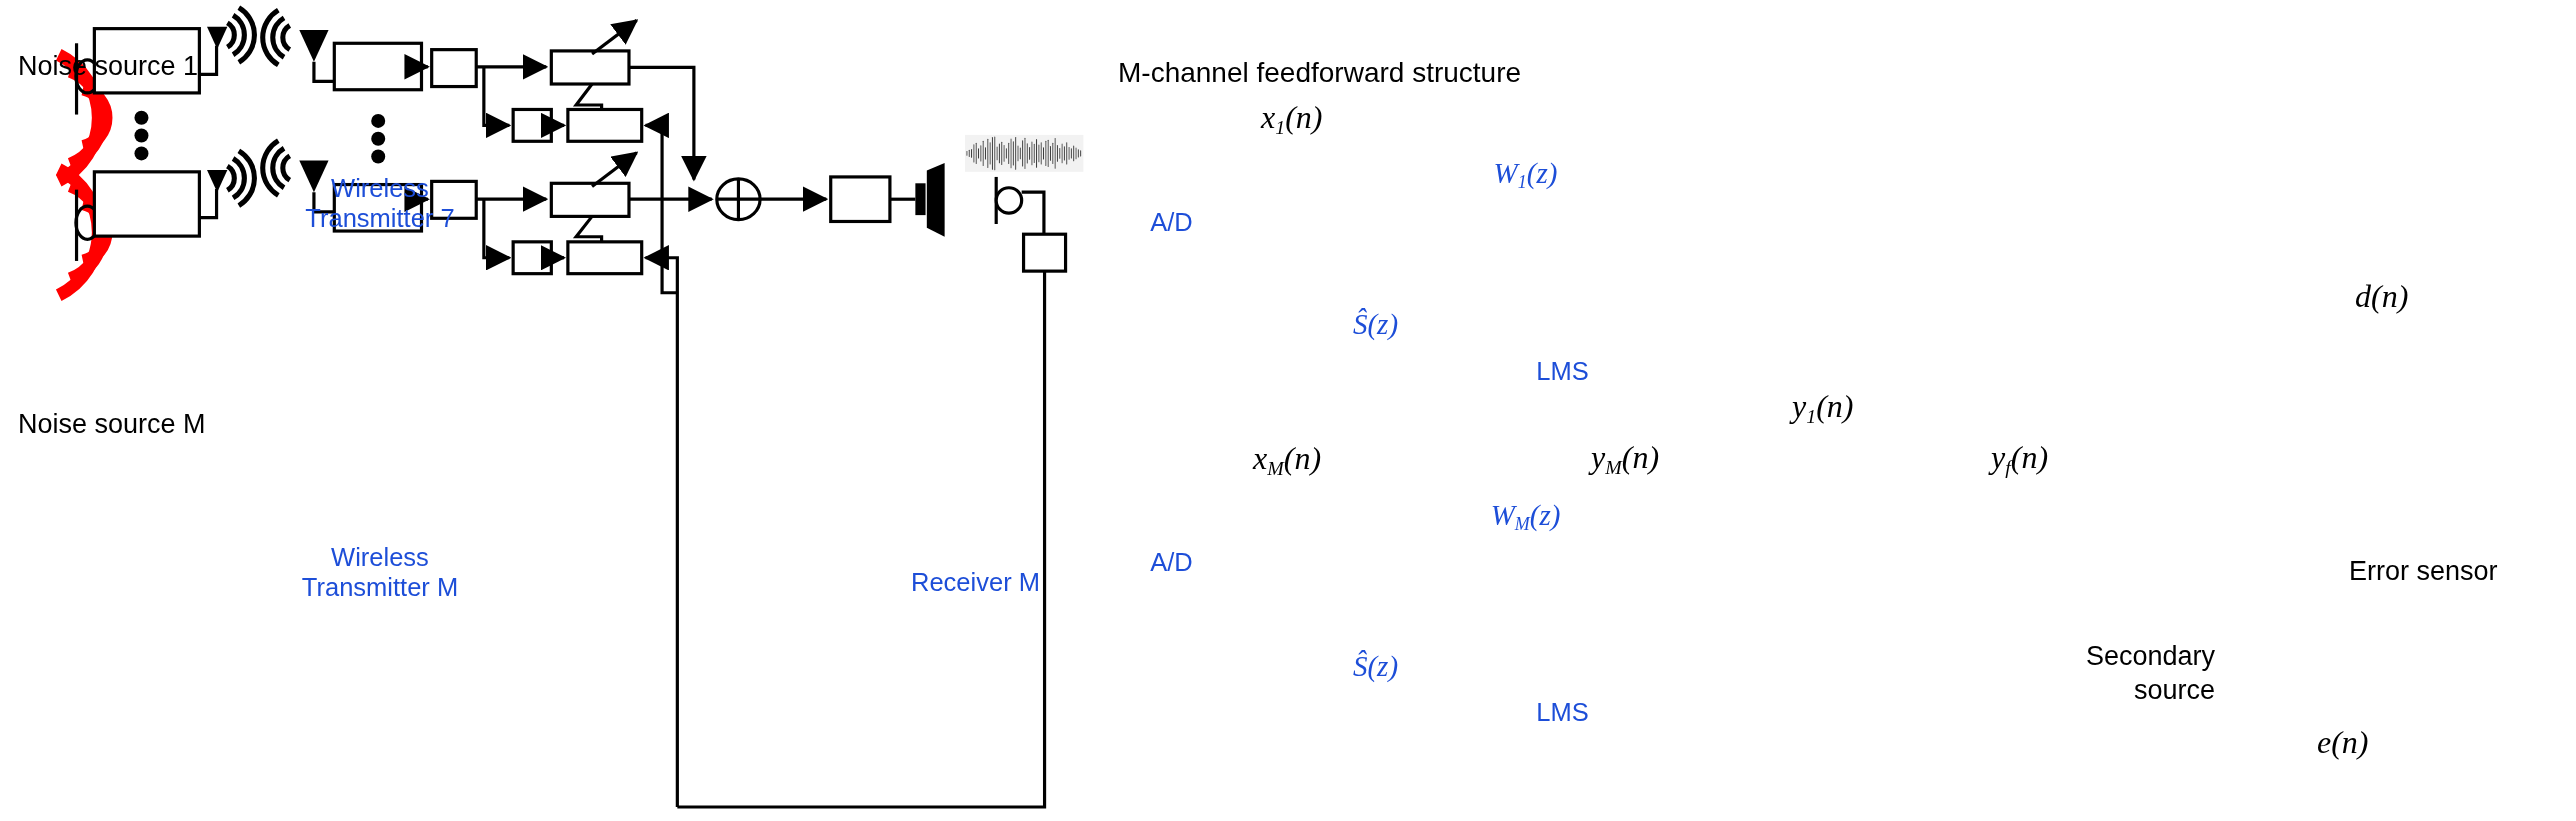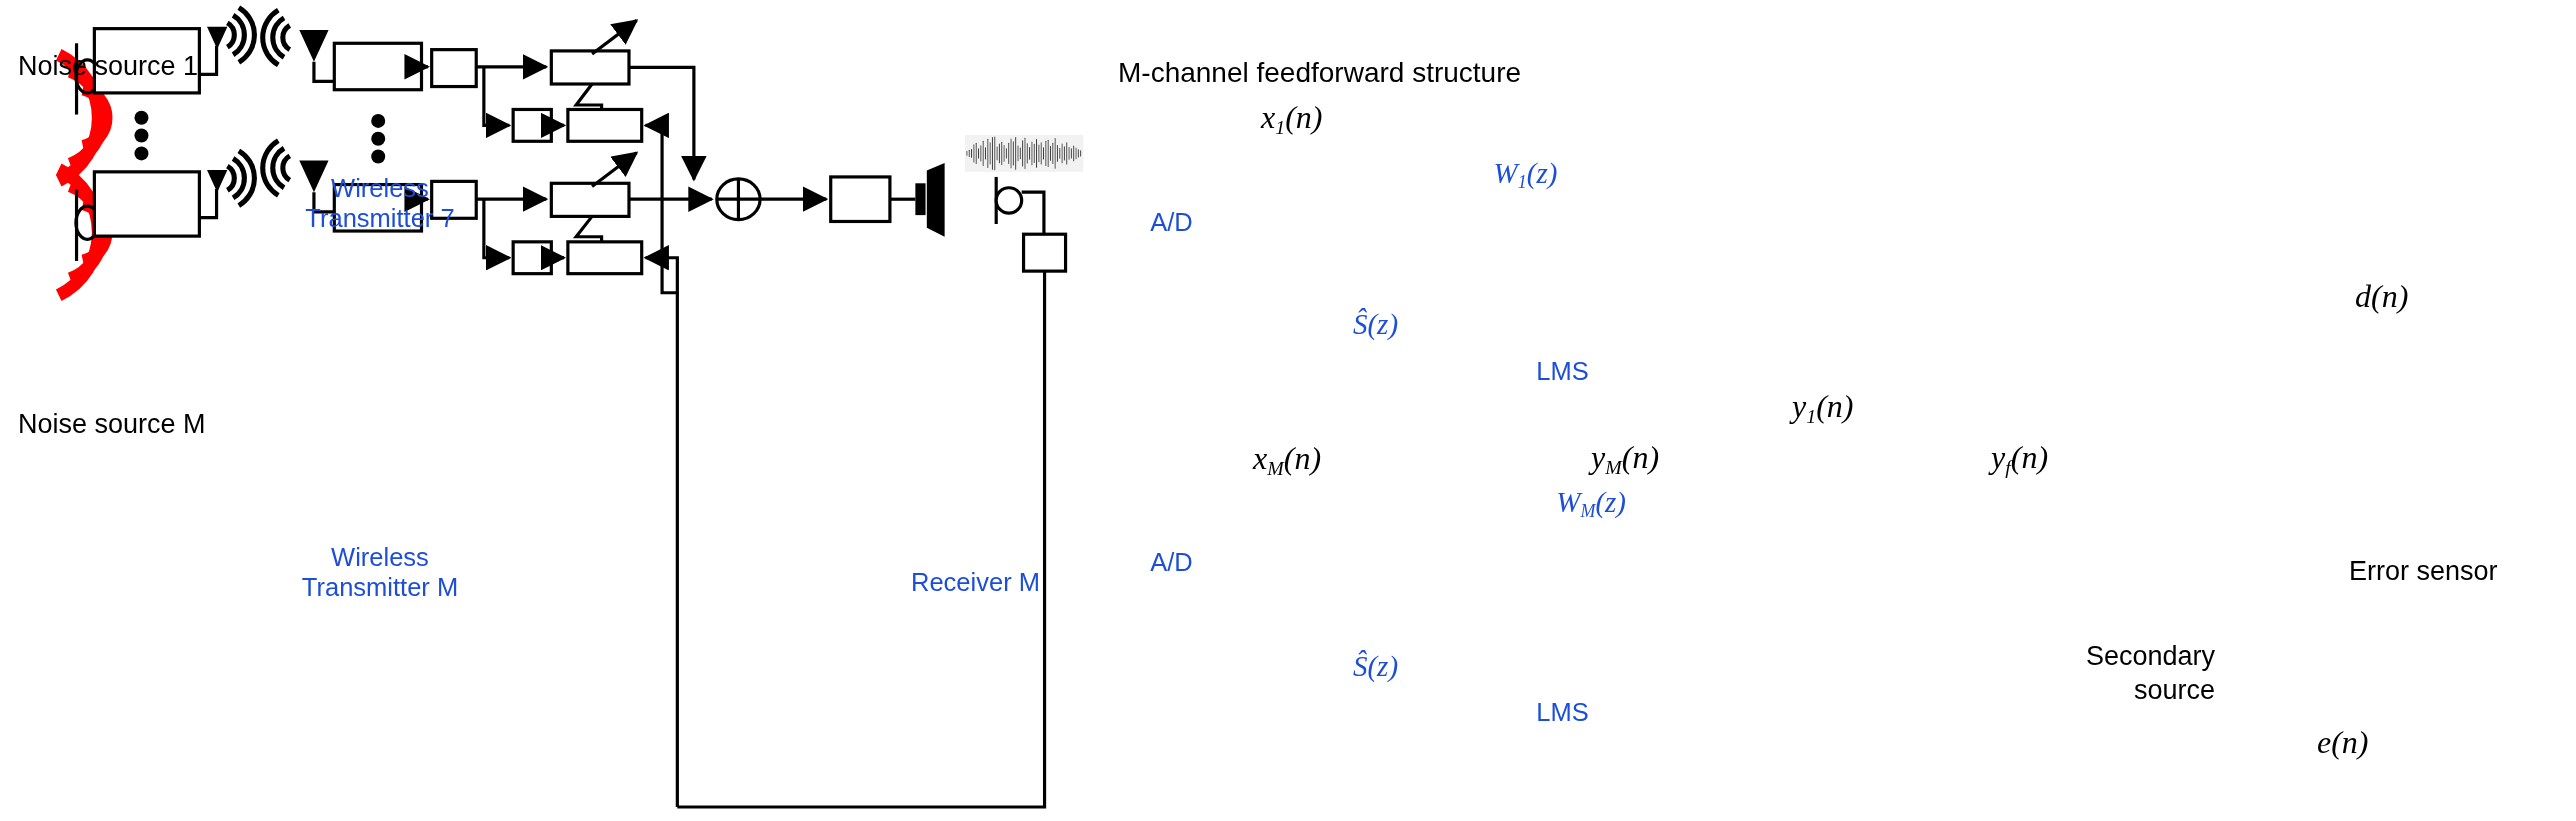--- a/index.html
+++ b/index.html
@@ -228,21 +228,21 @@
   <div class="boxtxt sans" style="left:1114px;top:129px;width:115px;height:94px;font-size:25.5px;">A/D</div>
   <div class="boxtxt sans" style="left:1114px;top:469px;width:115px;height:94px;font-size:25.5px;">A/D</div>
 
 
   <div class="boxtxt sans" style="left:1467px;top:284px;width:191px;height:81px;font-size:25.5px;">LMS</div>
   <div class="boxtxt sans" style="left:1467px;top:625px;width:191px;height:81px;font-size:25.5px;">LMS</div>
 
   <div class="boxtxt math" style="left:1425px;top:132px;width:201px;height:85px;font-size:29px;">
     <span><span>W</span><span class="sub">1</span><span>(z)</span></span>
   </div>
-  <div class="boxtxt math" style="left:1425px;top:461px;width:201px;height:85px;font-size:29px;justify-content:flex-end;">
+  <div class="boxtxt math" style="left:1425px;top:474px;width:201px;height:85px;font-size:29px;">
     <span><span>W</span><span class="sub">M</span><span>(z)</span></span>
   </div>
 
   <div class="boxtxt math" style="left:1326px;top:283px;width:99px;height:83px;font-size:29px;">
     <span><span>Ŝ</span><span>(z)</span></span>
   </div>
   <div class="boxtxt math" style="left:1326px;top:625px;width:99px;height:83px;font-size:29px;">
     <span><span>Ŝ</span><span>(z)</span></span>
   </div>
 

